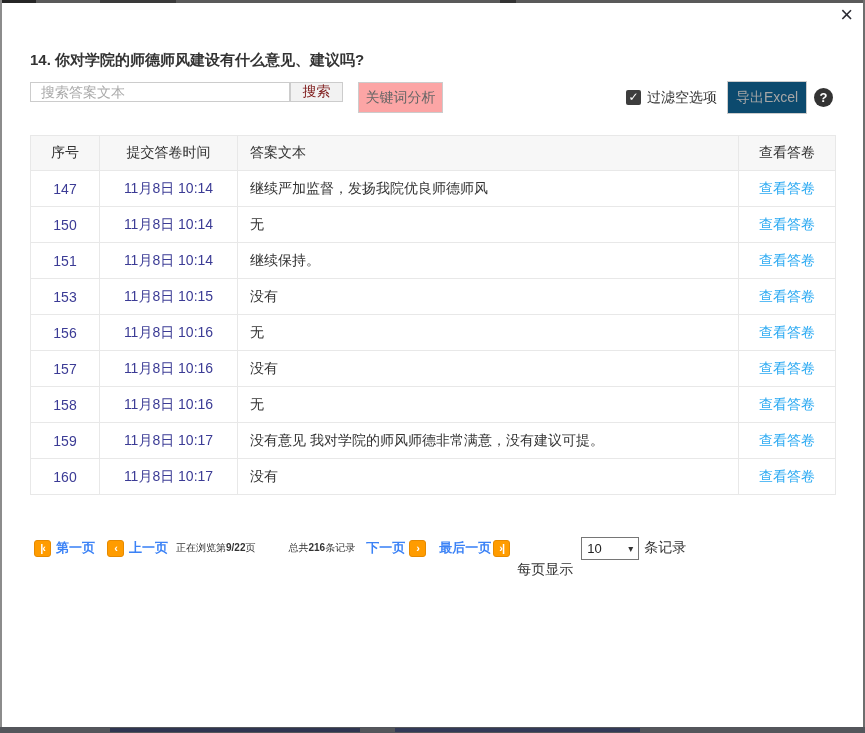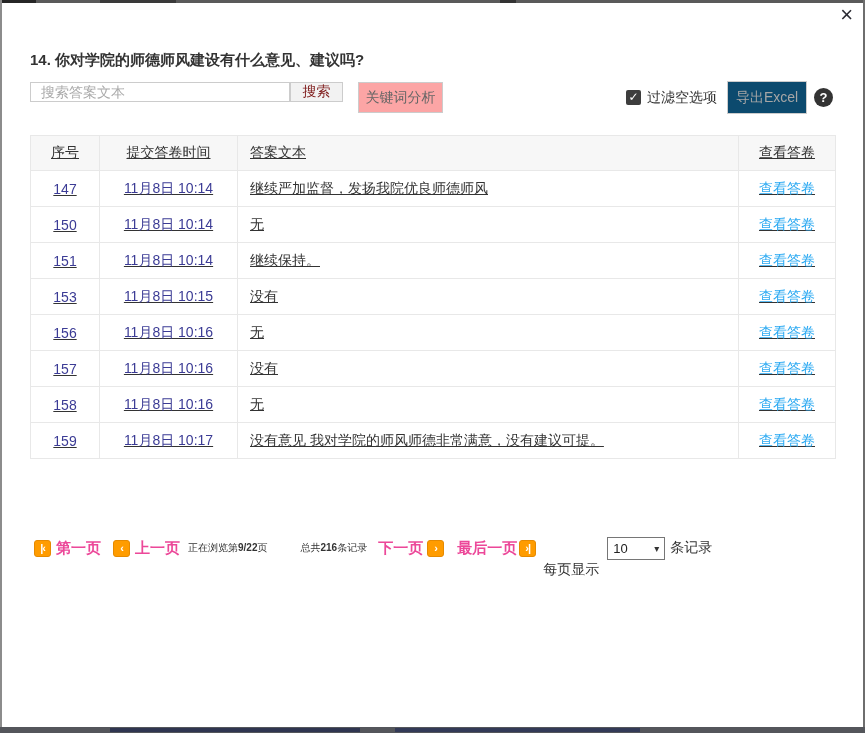--- a/index.html
+++ b/index.html
@@ -70,21 +70,21 @@
   .help-icon {
     position:absolute; left:814px; top:88px; width:19px; height:19px;
     background:#333; color:#fff; border-radius:50%;
     font-size:13px; font-weight:bold; line-height:19px; text-align:center;
     cursor:pointer;
   }
 
   
   table.answers {
     position:absolute; left:30px; top:135px; width:805px;
-    border-collapse:collapse; table-layout:fixed; font-size:14px;text-decoration:underline;
+    border-collapse:collapse; table-layout:fixed; font-size:14px;
   }
   table.answers col.c-no   { width:69px; }
   table.answers col.c-time { width:138px; }
   table.answers col.c-text { width:501px; }
   table.answers col.c-act  { width:97px; }
   table.answers th {
     background:#f7f7f7; height:35px; font-weight:normal; color:#333;
     border:1px solid #e8e8e8; text-align:center;
   }
   table.answers th.h-text { text-align:left; padding-left:12px; }
@@ -100,21 +100,21 @@
   .pagination {
     position:absolute; left:30px; top:535px; width:805px; height:26px;
     display:flex; align-items:center; font-size:14px; color:#333;
   }
   .pg-icon {
     width:17px; height:17px; background:#ff9c00; border:1px solid #e68a00;
     border-radius:3px; color:#fff; font-size:11px; font-weight:bold;
     line-height:14px; text-align:center; letter-spacing:-1px; cursor:pointer;
     flex:0 0 auto;
   }
-  .pg-label { font-size:15px; font-weight:bold; color:#ec4899; cursor:pointer; }
+  .pg-label { font-size:13px; font-weight:bold; color:#3b82f6; cursor:pointer; }
   .pg-current, .pg-total { font-size:10px; color:#333; }
   .pg-strong { font-weight:bold; }
   .m-l2 { margin-left:2px; }  .m-l4 { margin-left:4px; }
   .m-l5 { margin-left:5px; }  .m-l7 { margin-left:7px;margin-top:44px; }
   .m-l8 { margin-left:8px; }  .m-l11 { margin-left:11px; }
   .m-l12 { margin-left:12px; } .m-l13 { margin-left:13px; }
   .m-l33a { margin-left:33px; }
   .per-page-select {
     margin-left:8px; width:58px; height:23px; border:1px solid #767676;
     display:flex; align-items:center; justify-content:space-between;
@@ -207,20 +207,26 @@
     <tr>
       <td class="cell-no">158</td>
       <td class="cell-time">11月8日 10:16</td>
       <td class="cell-text">无</td>
       <td class="cell-action"><a class="view-link">查看答卷</a></td>
     </tr>
     <tr>
       <td class="cell-no">159</td>
       <td class="cell-time">11月8日 10:17</td>
       <td class="cell-text">没有意见 我对学院的师风师德非常满意，没有建议可提。</td>
+      <td class="cell-action"><a class="view-link">查看答卷</a></td>
+    </tr>
+    <tr>
+      <td class="cell-no">160</td>
+      <td class="cell-time">11月8日 10:17</td>
+      <td class="cell-text">没有</td>
       <td class="cell-action"><a class="view-link">查看答卷</a></td>
     </tr>
   </tbody>
 </table>
 
 <div class="pagination">
   <span class="pg-icon m-l4">|‹</span>
   <span class="pg-label m-l5">第一页</span>
   <span class="pg-icon m-l12">‹</span>
   <span class="pg-label m-l5">上一页</span>

